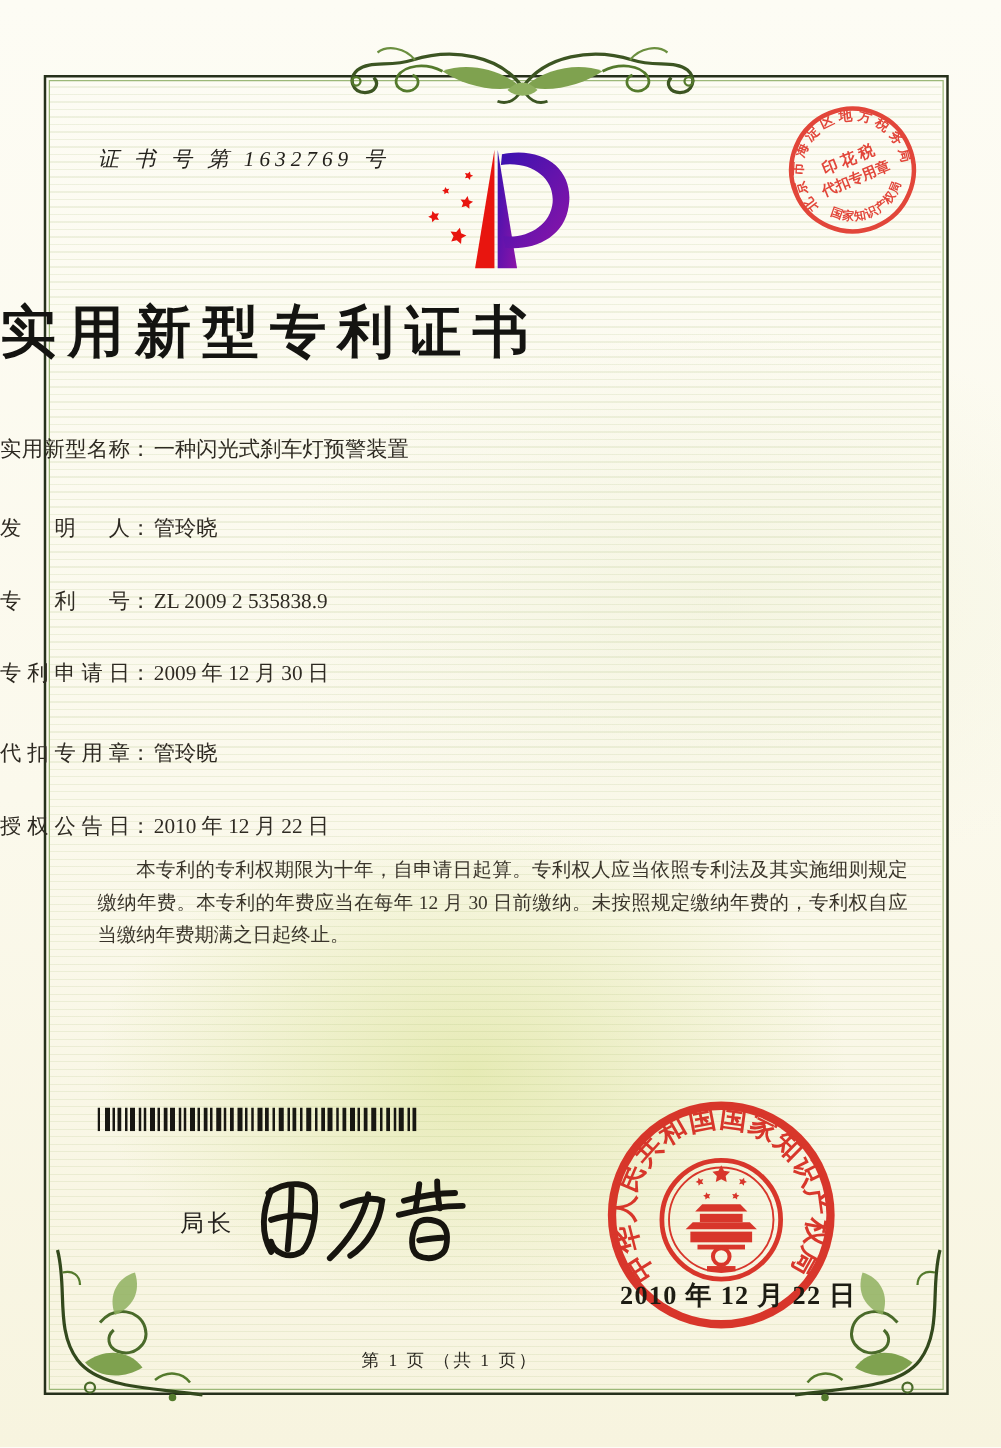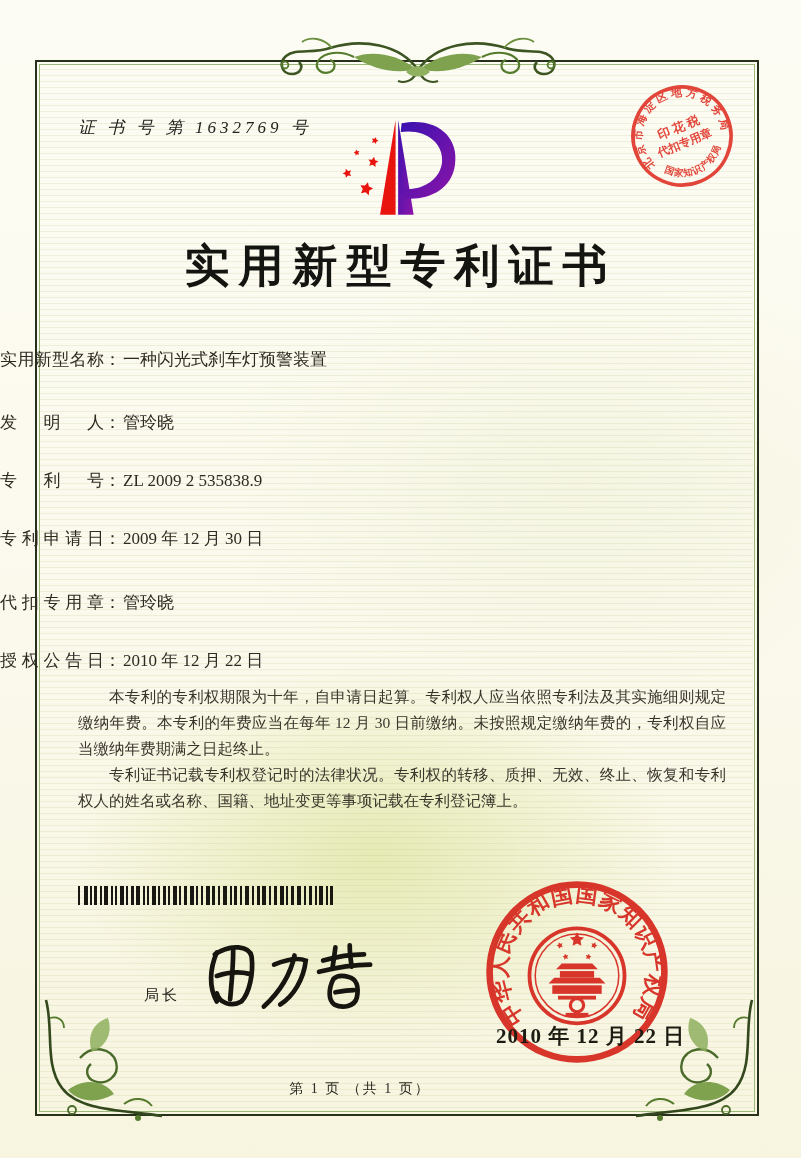--- a/index.html
+++ b/index.html
@@ -26,38 +26,37 @@
   .frame-inner{
     position:absolute;inset:2px;
     border:1px solid #9cb878;
   }
   .cert-no{
     position:absolute;left:78px;top:116px;
     font-size:17px;letter-spacing:4px;color:#23211c;font-style:italic;
   }
   .title{
     position:absolute;left:0;top:236px;width:801px;
-    text-align:center;font-size:45px;font-weight:bold;letter-spacing:9px;
+    text-align:left;font-size:45px;font-weight:bold;letter-spacing:9px;
     color:#141411;
   }
   .field{position:absolute;left:0;font-size:17px;white-space:nowrap;color:#2e2a22;}
   .f0{top:348px}.f1{top:411px}.f2{top:469px}.f3{top:527px}.f4{top:591px}.f5{top:649px}
   .flabel{display:inline-block;width:104px;text-align:justify;text-align-last:justify;vertical-align:bottom;}
   .fcolon{display:inline-block;margin-right:2px;}
   .paras{
     position:absolute;left:78px;top:684px;width:648px;
     font-size:15.5px;line-height:26px;text-align:justify;color:#3a352b;
   }
   .paras p{margin:0;text-indent:2em;}
   .barcode{position:absolute;left:78px;top:886px;}
   .director{
     position:absolute;left:144px;top:966px;
-    font-size:15px;letter-spacing:3px;color:#23211c;
+    font-size:19px;letter-spacing:3px;color:#23211c;
     font-family:"Liberation Sans","DejaVu Sans",sans-serif;
-    margin-top:20px;
   }
   .signature{position:absolute;left:196px;top:934px;}
   .seal{position:absolute;left:482px;top:877px;opacity:.93;}
   .seal-date{
     position:absolute;left:496px;top:1022px;
     font-size:21px;font-weight:bold;letter-spacing:1px;color:#1d1c13;white-space:nowrap;
   }
   .footer{
     position:absolute;left:250px;top:1080px;width:220px;
     text-align:center;font-size:14px;letter-spacing:2px;color:#2a2820;
@@ -166,21 +165,20 @@
   </div>
   <div class="field f4">
     <span class="flabel">代扣专用章</span><span class="fcolon">：</span><span>管玲晓</span>
   </div>
   <div class="field f5">
     <span class="flabel">授权公告日</span><span class="fcolon">：</span><span>2010 年 12 月 22 日</span>
   </div>
 
   <div class="paras">
     <p>本专利的专利权期限为十年，自申请日起算。专利权人应当依照专利法及其实施细则规定缴纳年费。本专利的年费应当在每年 12 月 30 日前缴纳。未按照规定缴纳年费的，专利权自应当缴纳年费期满之日起终止。</p>
-    <p>专利证书记载专利权登记时的法律状况。专利权的转移、质押、无效、终止、恢复和专利权人的姓名或名称、国籍、地址变更等事项记载在专利登记簿上。</p>
   </div>
 
   <svg class="barcode" width="256" height="19" viewBox="0 0 256 19">
     <g fill="#181712">
       <rect x="0" width="2" height="19"></rect>
         <rect x="6" width="4" height="19"></rect>
         <rect x="12" width="2" height="19"></rect>
         <rect x="16" width="3" height="19"></rect>
       <rect x="22" width="2" height="19"></rect>
         <rect x="26" width="4" height="19"></rect>

